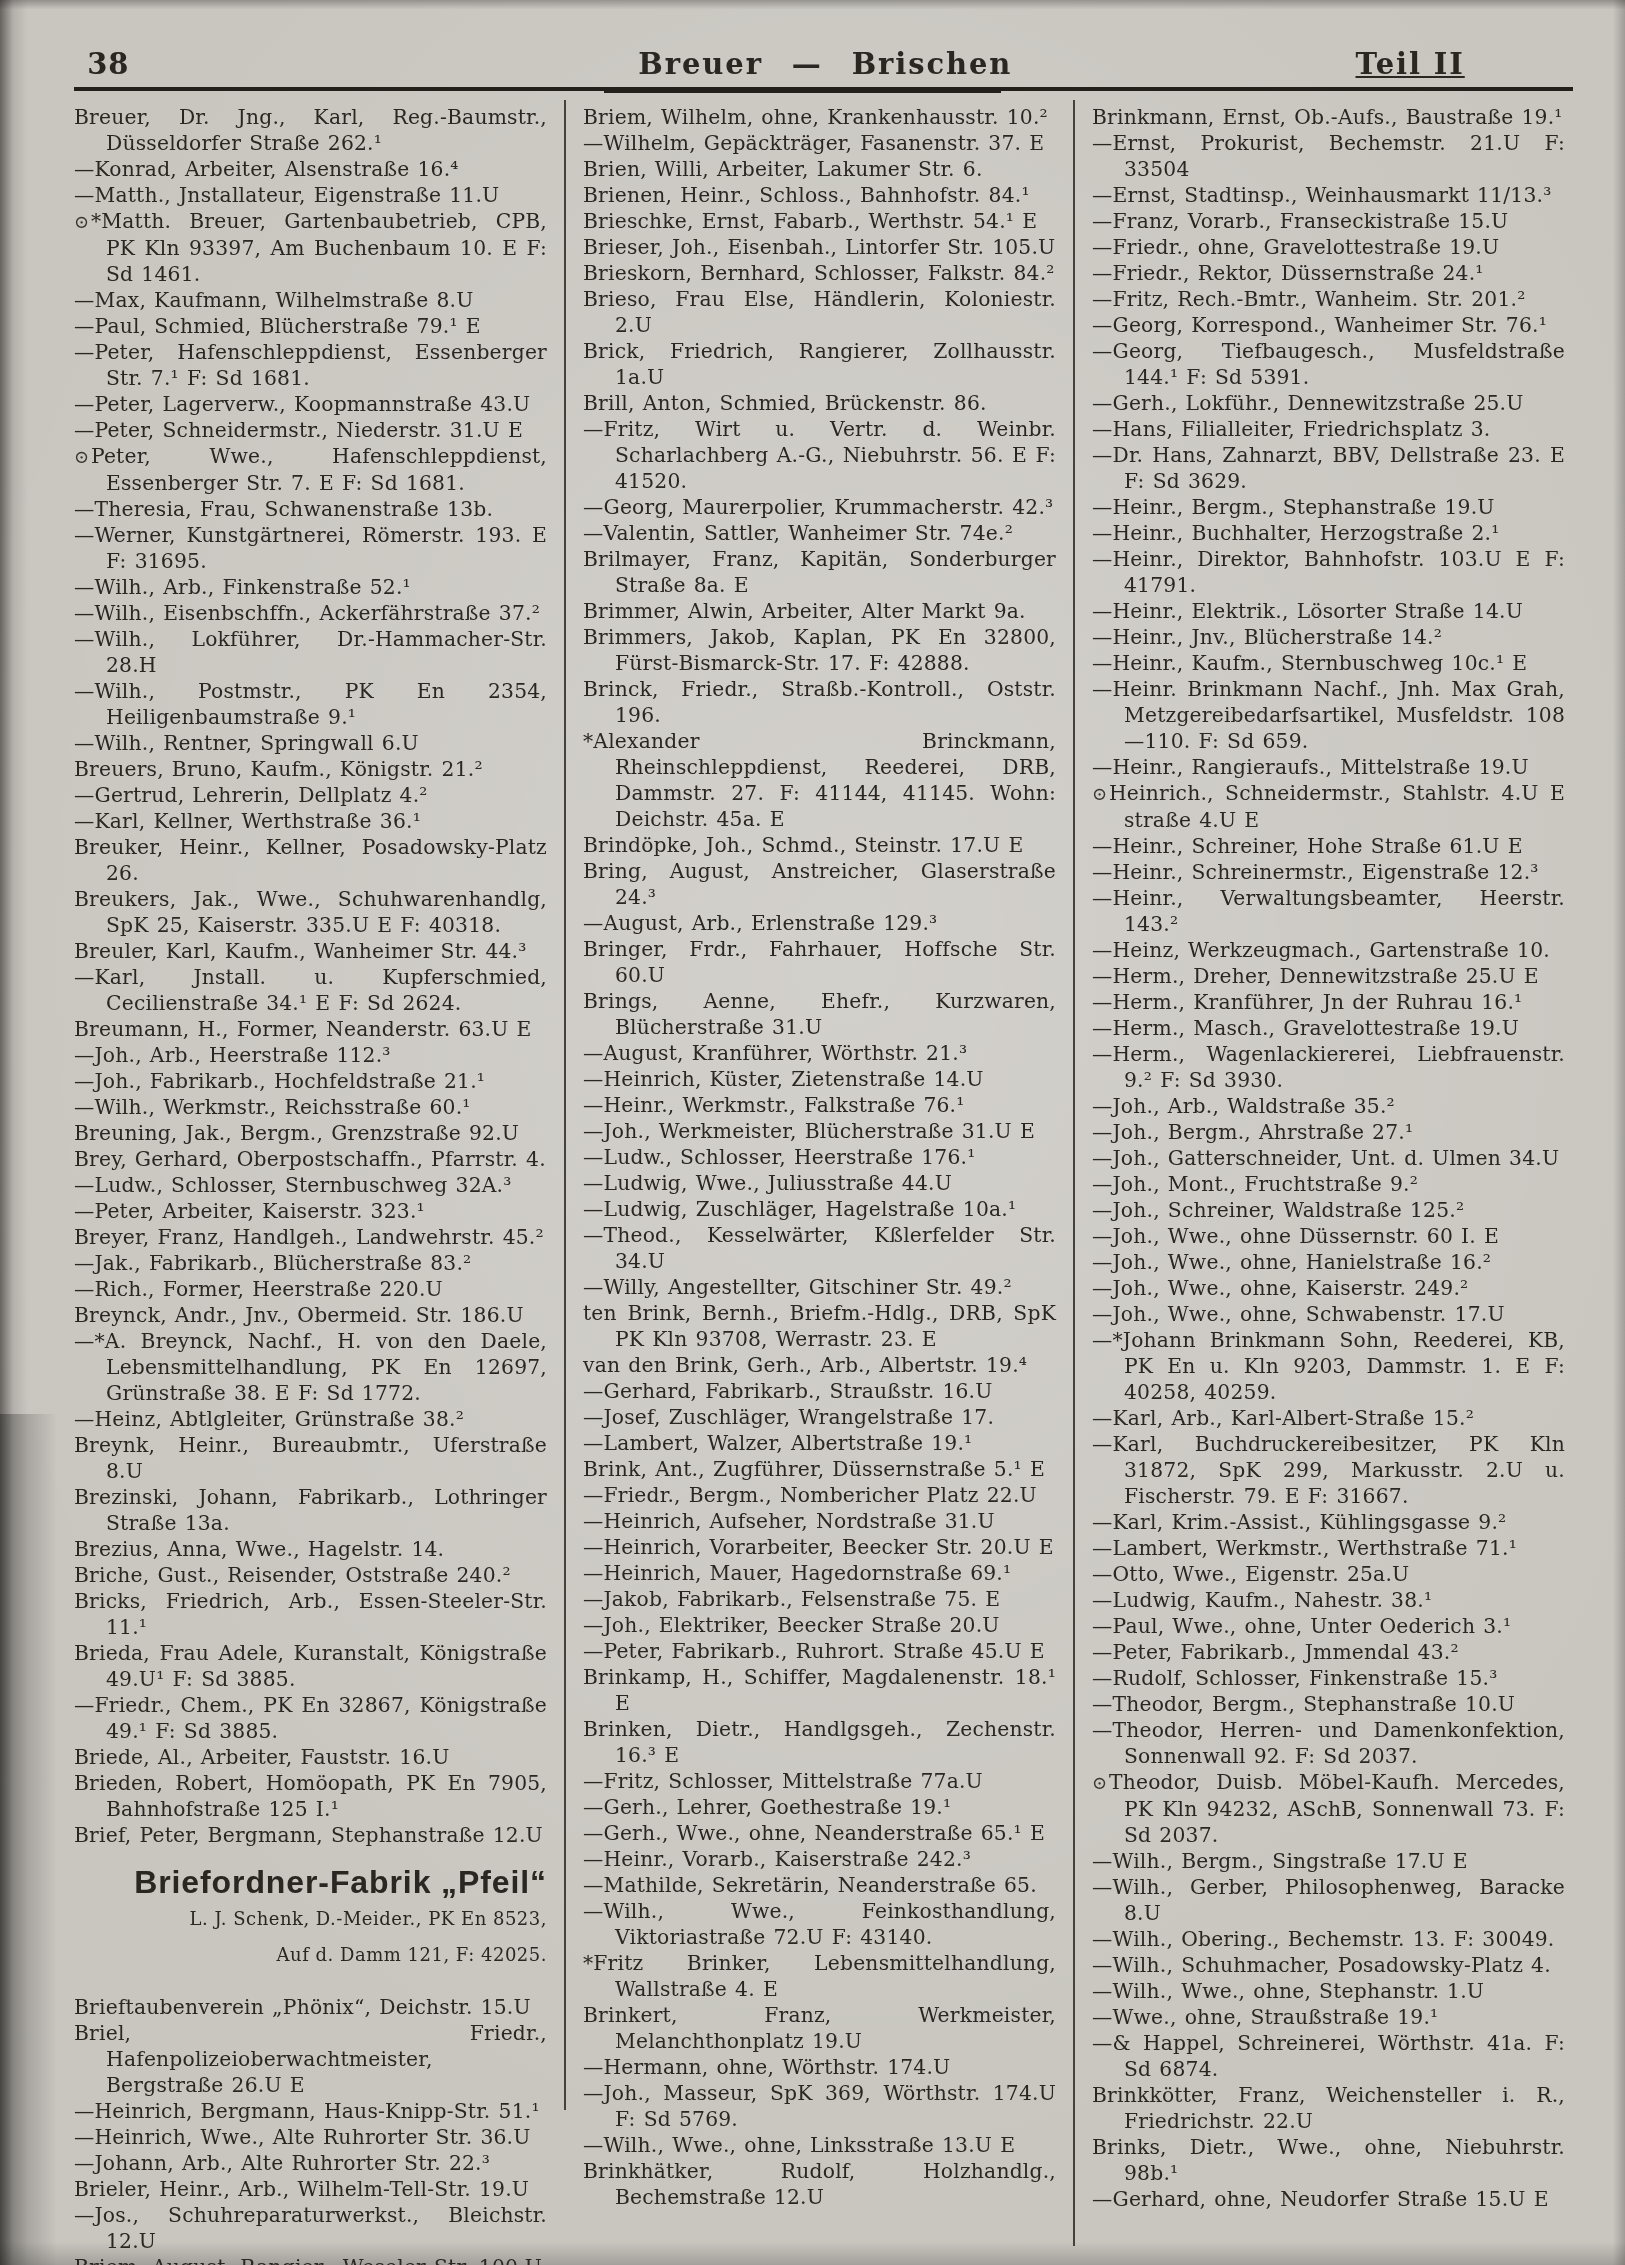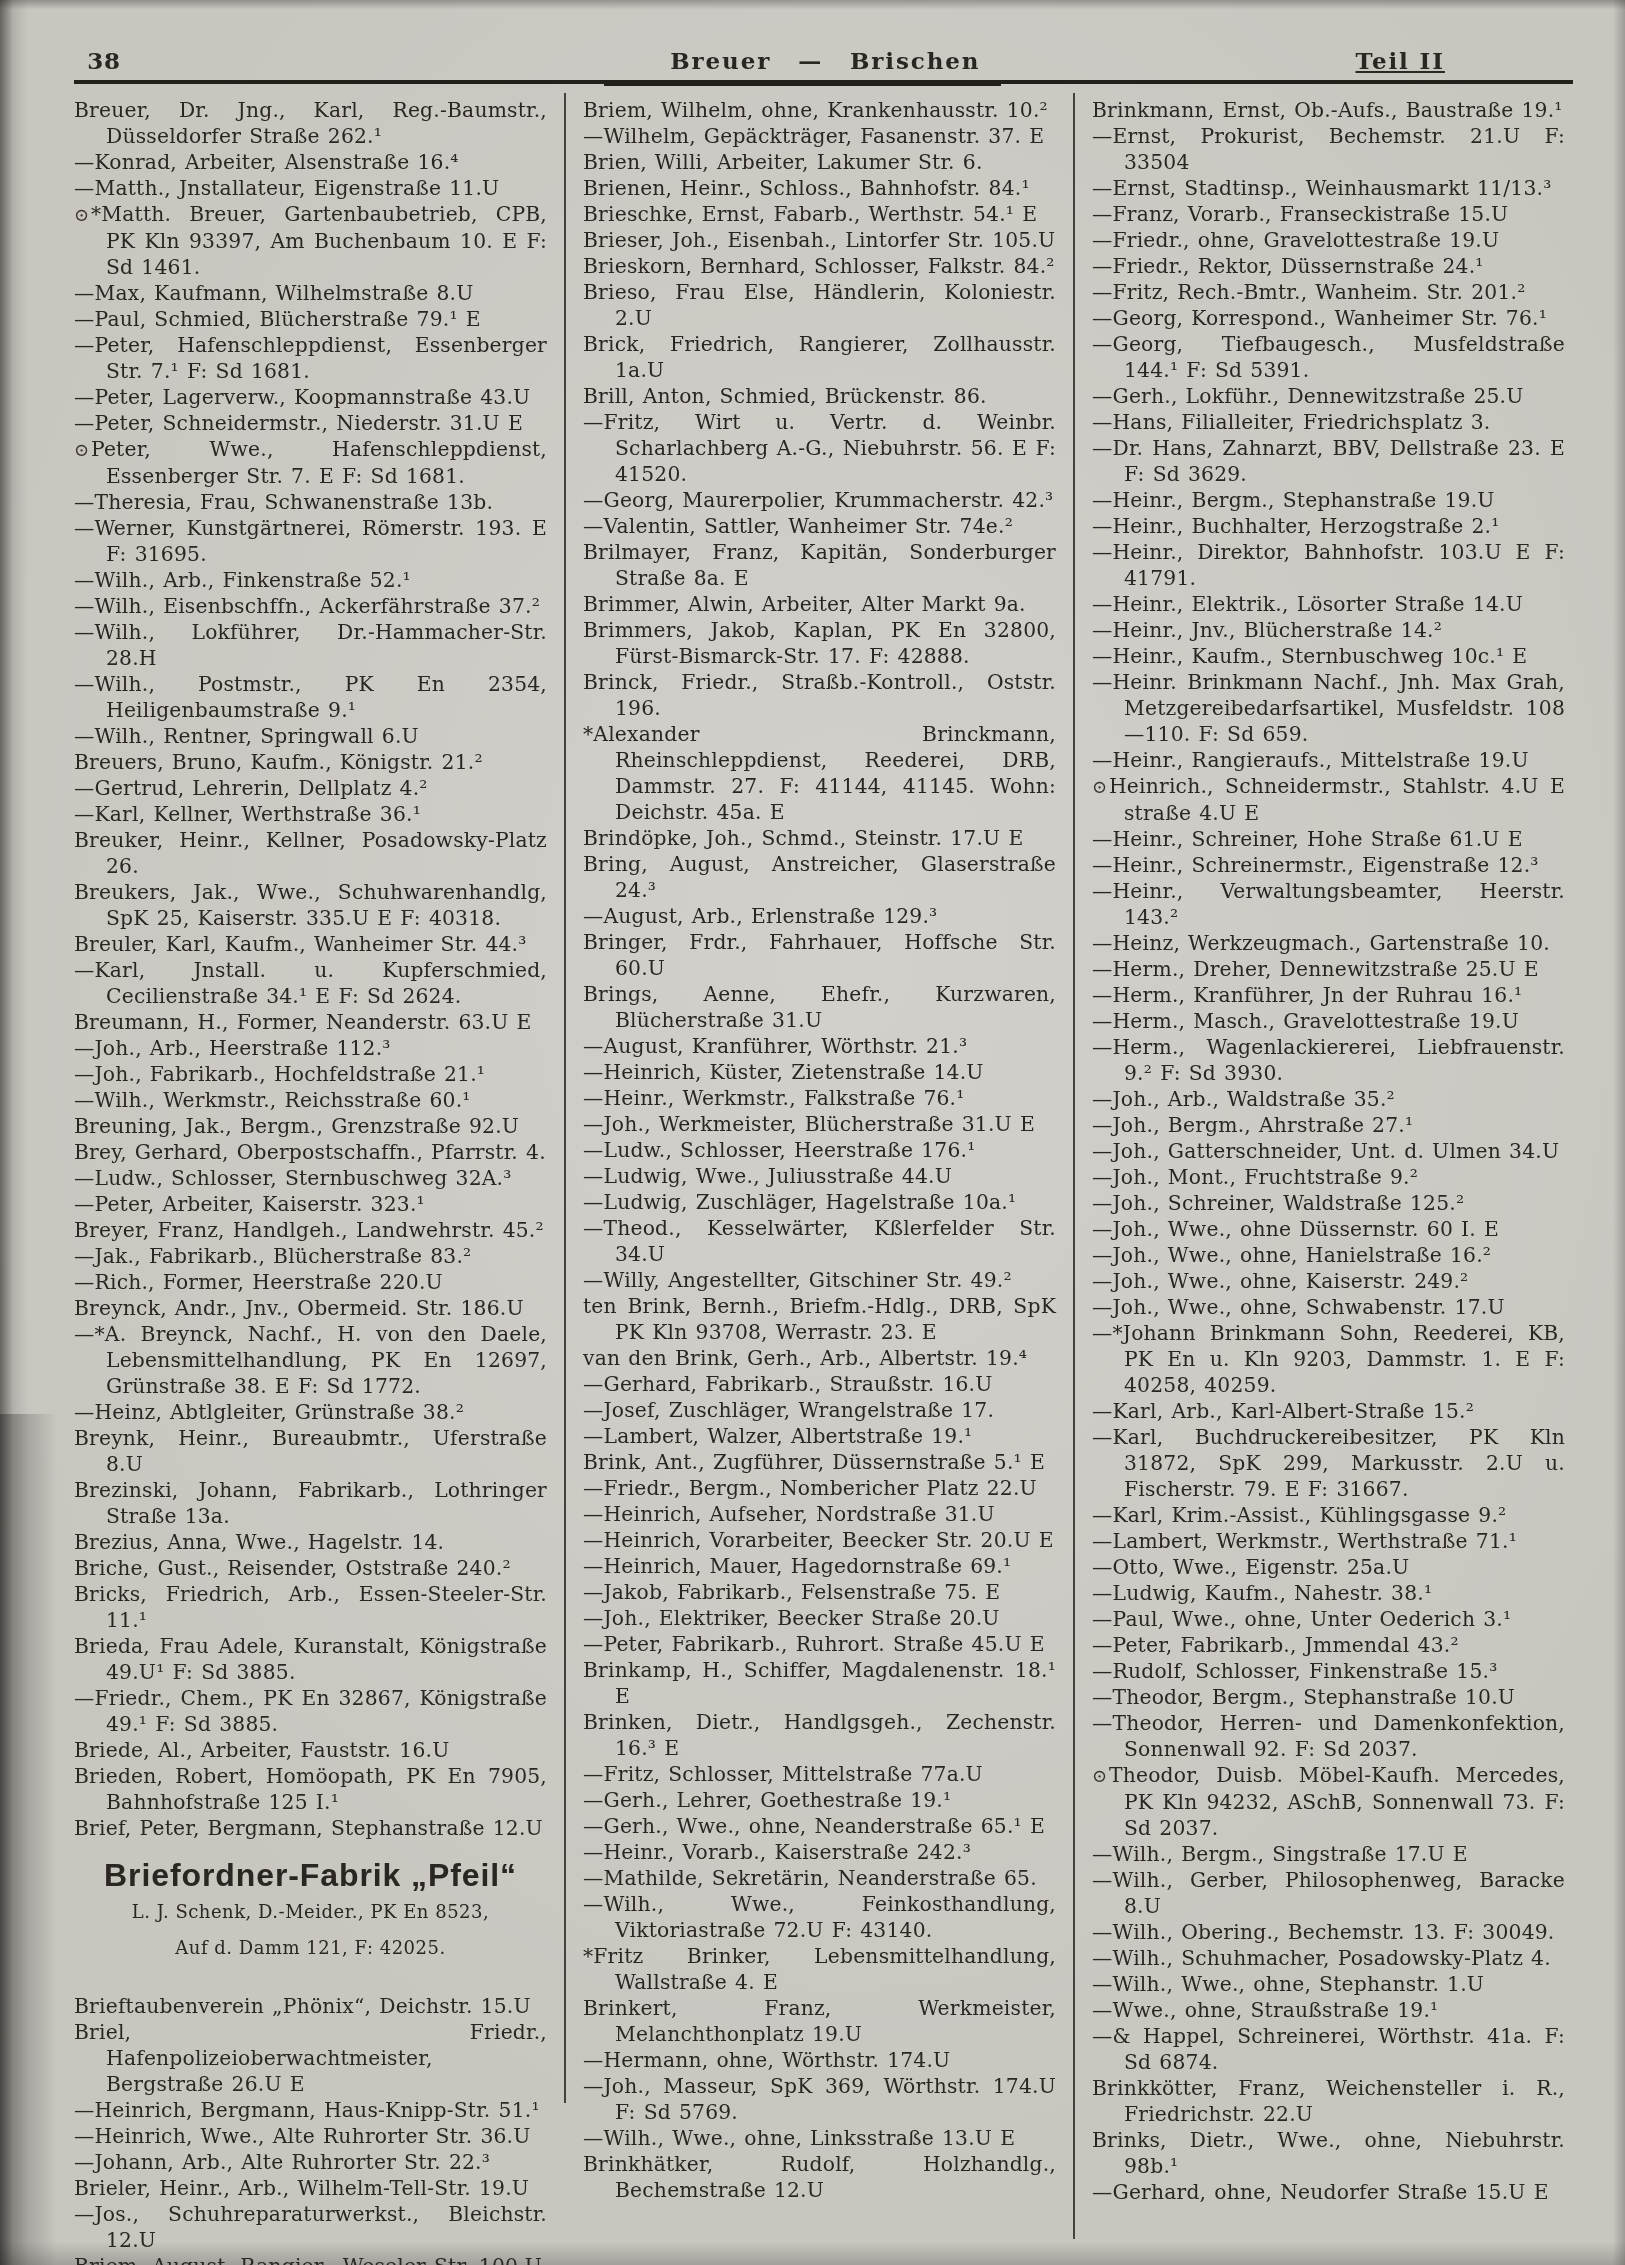--- a/index.html
+++ b/index.html
@@ -24,21 +24,21 @@
   .scan::after{ 
     content:"";position:absolute;left:0;bottom:0;width:57px;height:852px;
     background:linear-gradient(90deg, rgba(15,14,12,.35), rgba(15,14,12,0));
     pointer-events:none;
   }
   .page{
     position:absolute;left:74px;top:47px;right:53px;
   }
   header.pghead{
     display:flex;align-items:baseline;
-    font-weight:bold;font-size:23px;
+    font-weight:bold;font-size:29px;
     padding:0 9.5px 5.7px 13.2px;
   }
   .pgnum{width:208px;text-align:left;letter-spacing:0.9px;}
   .pgtitle{flex:1;text-align:center;letter-spacing:1.9px;word-spacing:17px;}
   .pgpart{width:208px;text-align:left;letter-spacing:1.9px;text-decoration:underline;}
   .headrule{position:relative;height:5.7px;border-top:4.7px solid #23201c;margin-bottom:7.6px;}
   .headrule .titlebar{
     position:absolute;left:530px;top:0;width:397px;height:2.8px;background:#23201c;
   }
   .cols{
@@ -59,21 +59,21 @@
     text-align:justify;
     letter-spacing:0.2px;
     word-spacing:1.4px;
   }
   .mark{
     font-size:18px;
     letter-spacing:0;
     padding-right:1.9px;
     color:#3a362f;
   }
-  .ad{margin:15px 0 27px 0;text-align:center;}
+  .ad{margin:15px 0 21px 0;text-align:right;}
   .ad .ad-title{
     font-family:"Liberation Sans","DejaVu Sans",sans-serif;
     font-weight:bold;letter-spacing:0.9px;
   }
   .ad.ad-pfeil .ad-title{font-size:32px;line-height:38px;}
   .ad.ad-pfeil .ad-line{
     font-weight:normal;font-size:18px;line-height:36px;letter-spacing:0.5px;
   }
 </style>
 </head>

